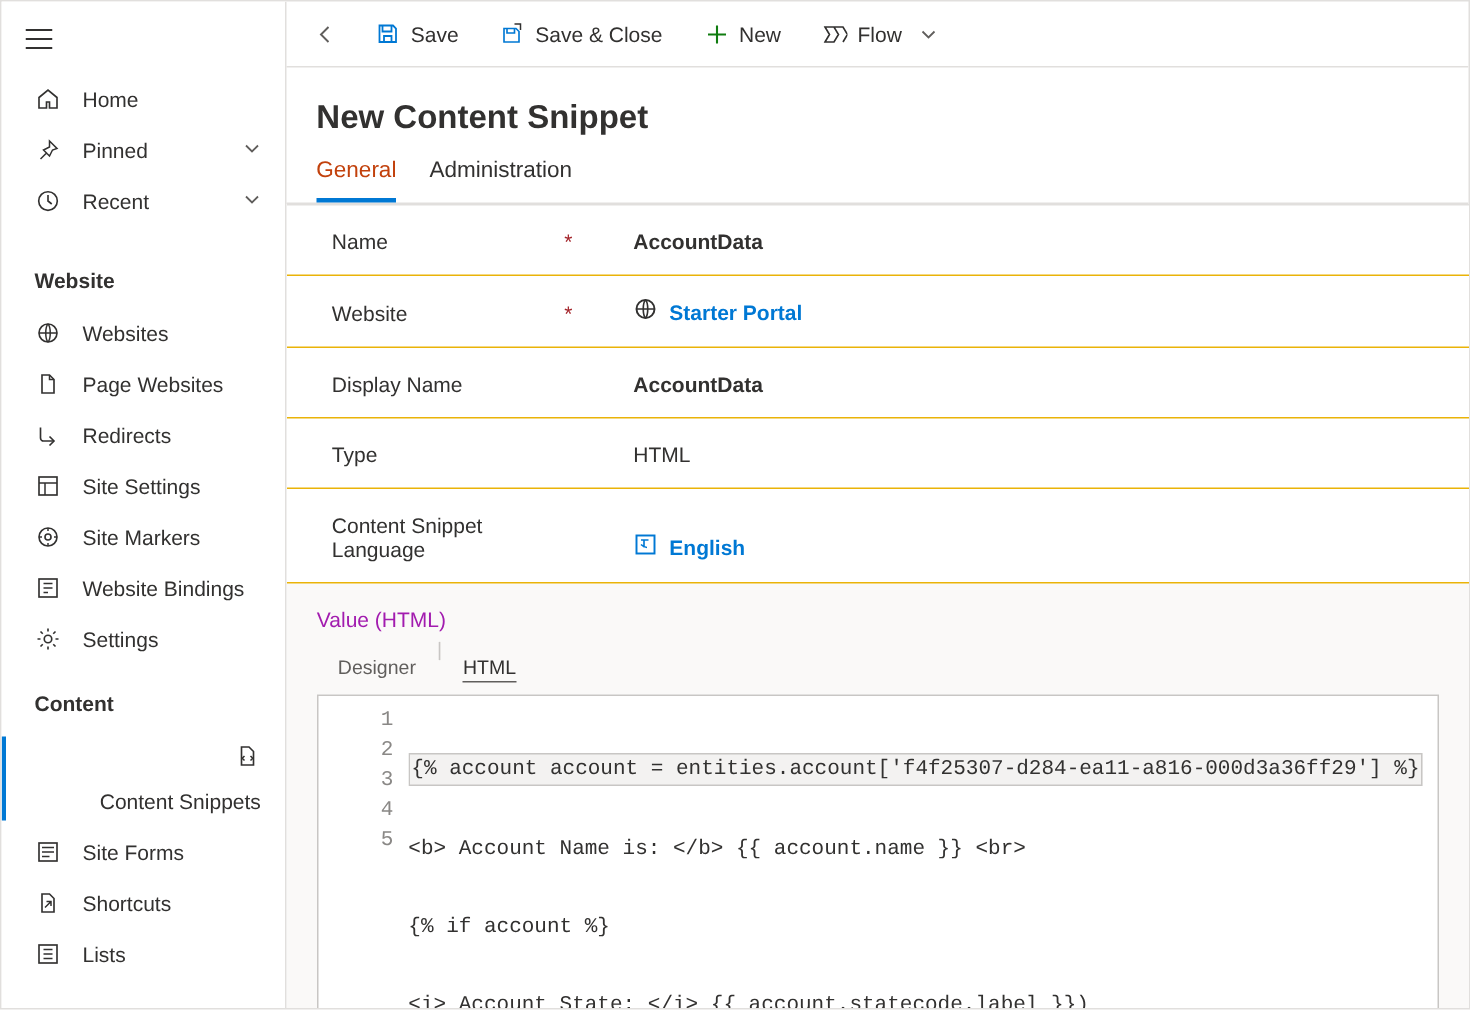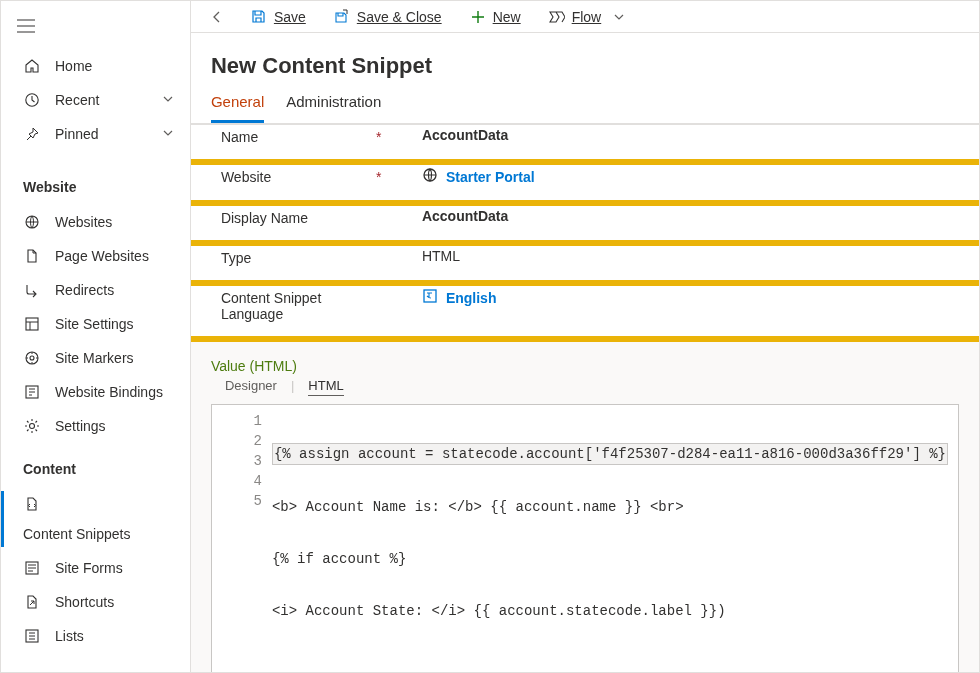--- a/index.html
+++ b/index.html
@@ -25,21 +25,21 @@
     overflow-y: auto;
   }
   .hamburger {
     padding: 10px 16px;
     cursor: pointer;
   }
   .hamburger svg { display: block; }
   .nav-top { padding: 6px 0 10px 0; }
   .nav-item {
     display: flex;
-    align-items: flex-start;
+    align-items: flex-end;
     gap: 14px;
     padding: 9px 16px 9px 22px;
     cursor: pointer;
     color: #323130;
     position: relative;
   }
   .nav-item .icon-slot { width: 18px; display: flex; justify-content: center; }
   .nav-item.selected { background: #fff; flex-direction: column; }
   .nav-item.selected::before {
     content: "";
@@ -55,22 +55,21 @@
     color: #323130;
   }
   
   .main { flex: 1; display: flex; flex-direction: column; }
   .cmdbar {
     display: flex;
     align-items: center;
     gap: 8px;
     padding: 6px 10px;
     border-bottom: 1px solid #e1dfdd;
-    height: 32px;
-    text-decoration: underline;
+    height: 44px;
   }
   .cmd-back {
     width: 32px; height: 32px;
     display: flex; align-items: center; justify-content: center;
     cursor: pointer;
     color: #605e5c;
   }
   .cmd-btn {
     display: flex; align-items: center; gap: 7px;
     padding: 6px 10px;
@@ -107,23 +106,23 @@
     padding: 0;
     background: #faf9f8;
   }
   .form-card {
     background: #fff;
     margin: 0;
     border-top: 1px solid #e1dfdd;
   }
   .form-row {
     display: flex;
-    align-items: flex-start;
-    padding: 2px 20px 14px 30px;
-    border-bottom: 6px solid #eab308;
+    align-items: flex-end;
+    padding: 14px 20px 14px 30px;
+    border-bottom: 1px solid #eab308;
   }
   .form-label {
     width: 155px;
     color: #323130;
     padding-top: 2px;
     flex-shrink: 0;
   }
   .req {
     color: #a4262c;
     width: 18px;
@@ -137,30 +136,30 @@
     align-items: center;
     gap: 8px;
     font-weight: 600;
     color: #323130;
     margin-left: 28px;
   }
   .lookup-link { color: #0078d4; font-weight: 600; }
   .lookup-icon { color: #323130; }
   .value-header {
     padding: 16px 20px 4px 20px;
-    color: #4d7c0f;
+    color: #a21caf;
   }
   .value-tabs {
     display: flex;
     gap: 14px;
     padding: 0 20px 8px 34px;
     font-size: 13px;
     color: #605e5c;
   }
-  .value-tab { cursor: pointer; padding-bottom: 2px;}
+  .value-tab { cursor: pointer; padding-bottom: 2px; margin-top: 12px;}
   .value-tab.active { color: #323130; border-bottom: 1px solid #605e5c; }
   .value-tabs-sep { color: #c8c6c4; }
   .editor {
     margin: 0 20px 20px 20px;
     border: 1px solid #c8c6c4;
     font-family: Consolas, "Courier New", monospace;
     font-size: 14px;
     display: flex;
     background: #fff;
   }
@@ -198,36 +197,36 @@
         <span class="icon-slot">
             <svg width="16" height="16" viewBox="0 0 16 16">
               <path d="M2 7 8 2l6 5v7H9v-4H7v4H2z" fill="none" stroke="#323130" stroke-width="1.1"></path>
             </svg>
           </span>
         <span>Home</span>
       </div>
       <div class="nav-item">
         <span class="icon-slot">
             <svg width="16" height="16" viewBox="0 0 16 16">
-              <circle cx="8" cy="8" r="6.2" fill="none" stroke="#323130" stroke-width="1.1"></circle>
-              <path d="M8 4v4l2.5 2" fill="none" stroke="#323130" stroke-width="1.1"></path>
-            </svg>
-          </span>
-        <span>Recent</span>
+              <path d="M9 2l5 5-3 1-2 4-2-2-4 4 4-4-2-2 4-2z" fill="none" stroke="#323130" stroke-width="1"></path>
+            </svg>
+          </span>
+        <span>Pinned</span>
         <span class="nav-chevron"><svg width="12" height="12" viewBox="0 0 12 12">
               <path d="M2 4l4 4 4-4" fill="none" stroke="#605e5c" stroke-width="1.2"></path>
             </svg></span>
       </div>
       <div class="nav-item">
         <span class="icon-slot">
             <svg width="16" height="16" viewBox="0 0 16 16">
-              <path d="M9 2l5 5-3 1-2 4-2-2-4 4 4-4-2-2 4-2z" fill="none" stroke="#323130" stroke-width="1"></path>
-            </svg>
-          </span>
-        <span>Pinned</span>
+              <circle cx="8" cy="8" r="6.2" fill="none" stroke="#323130" stroke-width="1.1"></circle>
+              <path d="M8 4v4l2.5 2" fill="none" stroke="#323130" stroke-width="1.1"></path>
+            </svg>
+          </span>
+        <span>Recent</span>
         <span class="nav-chevron"><svg width="12" height="12" viewBox="0 0 12 12">
               <path d="M2 4l4 4 4-4" fill="none" stroke="#605e5c" stroke-width="1.2"></path>
             </svg></span>
       </div>
     </div>
 
     <div class="nav-section-label">Website</div>
     <div class="nav-item">
       <span class="icon-slot">
           <svg width="16" height="16" viewBox="0 0 16 16">
@@ -438,21 +437,21 @@
       </div>
       <div class="editor">
         <div class="gutter">
           <div>1</div>
             <div>2</div>
             <div>3</div>
             <div>4</div>
             <div>5</div>
         </div>
         <div class="code">
-          <div><span class="line1">{% assign account = statecode.account['f4f25307-d284-ea11-a816-000d3a36ff29'] %}</span></div>
+          <div><span class="line1">{% account account = entities.account['f4f25307-d284-ea11-a816-000d3a36ff29'] %}</span></div>
           <div>&lt;b&gt; Account Name is: &lt;/b&gt; {{ account.name }} &lt;br&gt;</div>
           <div>{% if account %}</div>
           <div>&lt;i&gt; Account State: &lt;/i&gt; {{ account.statecode.label }})</div>
           
         </div>
       </div>
     </div>
   </div>
 </div>
 

